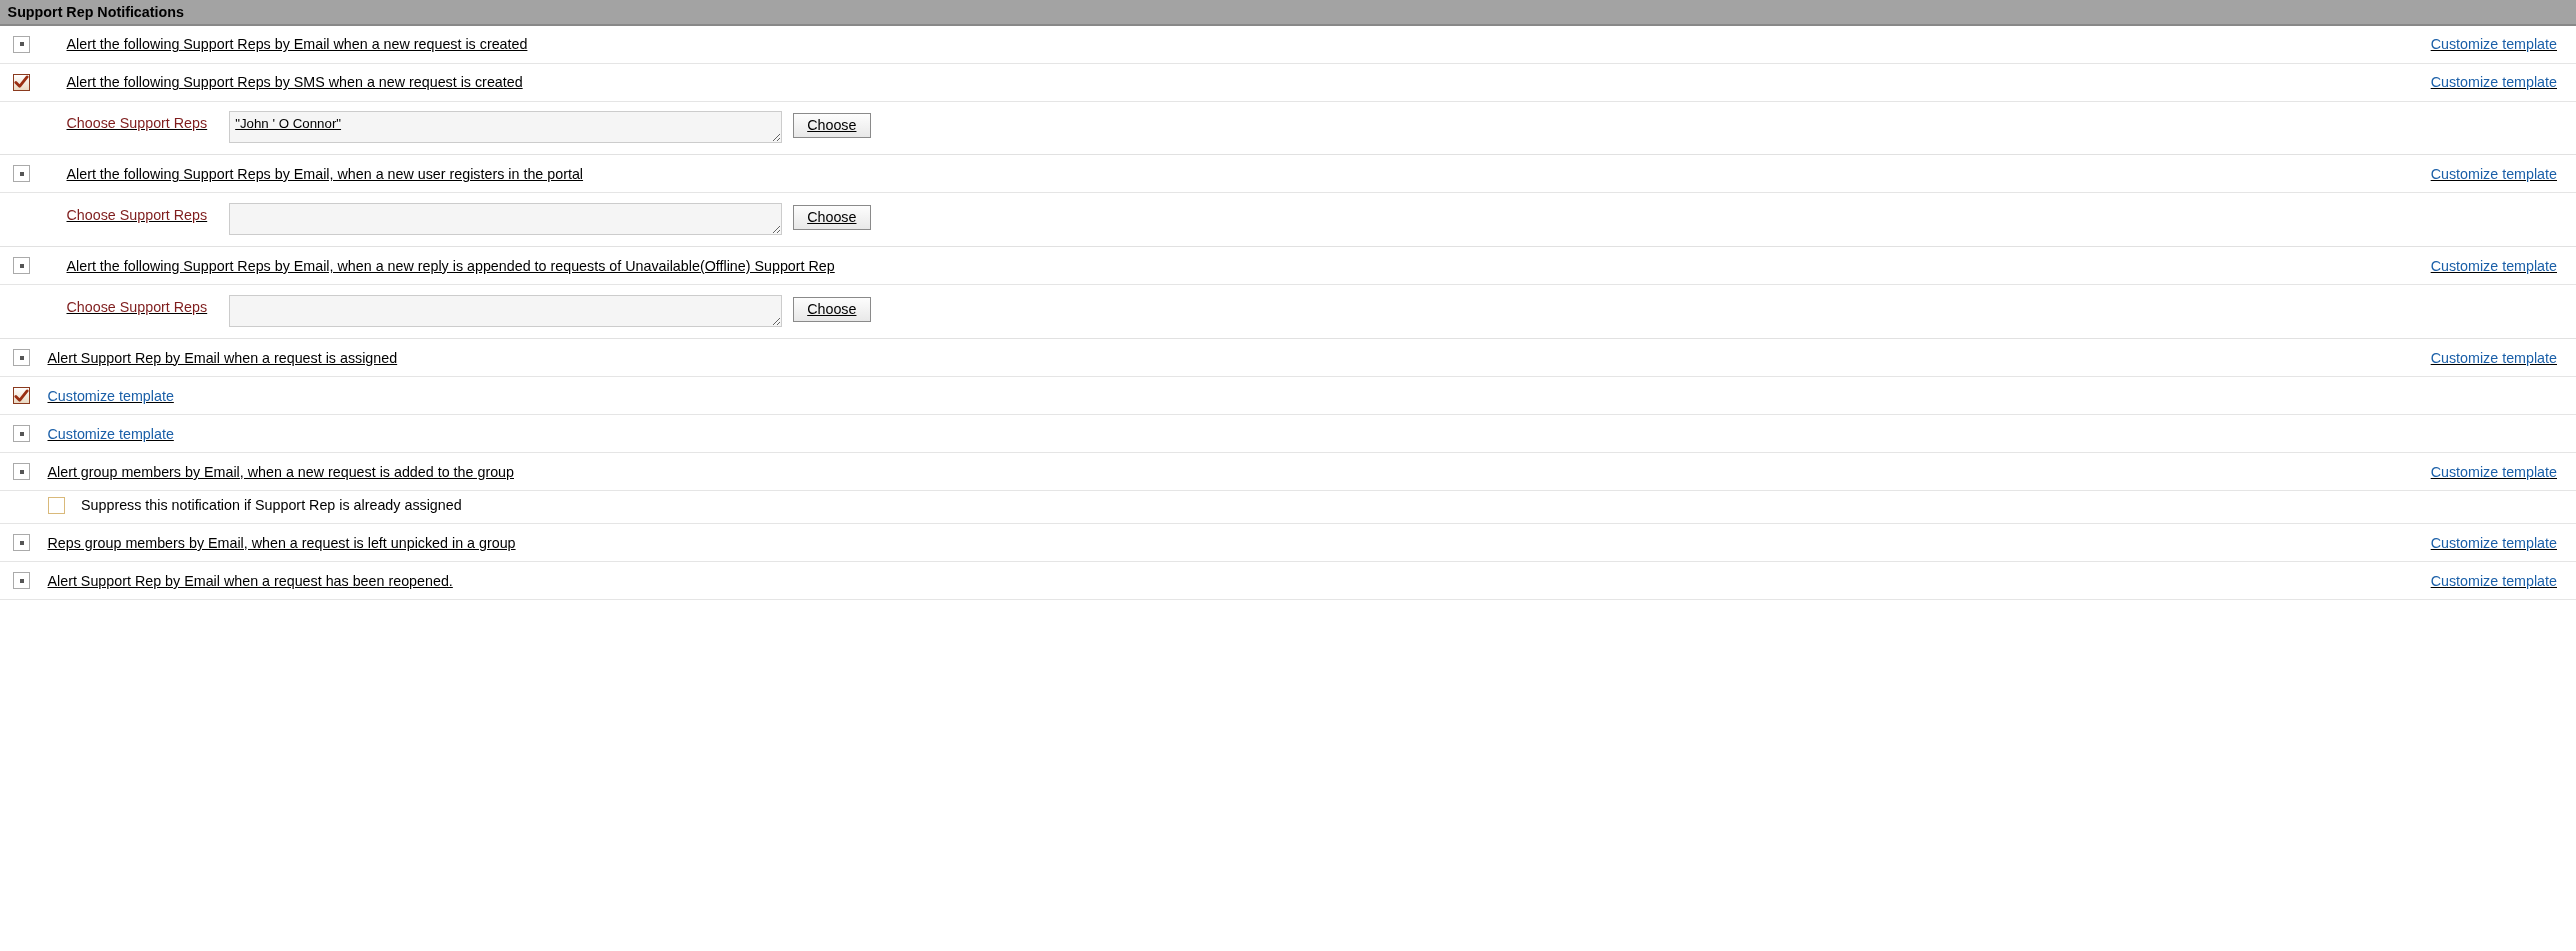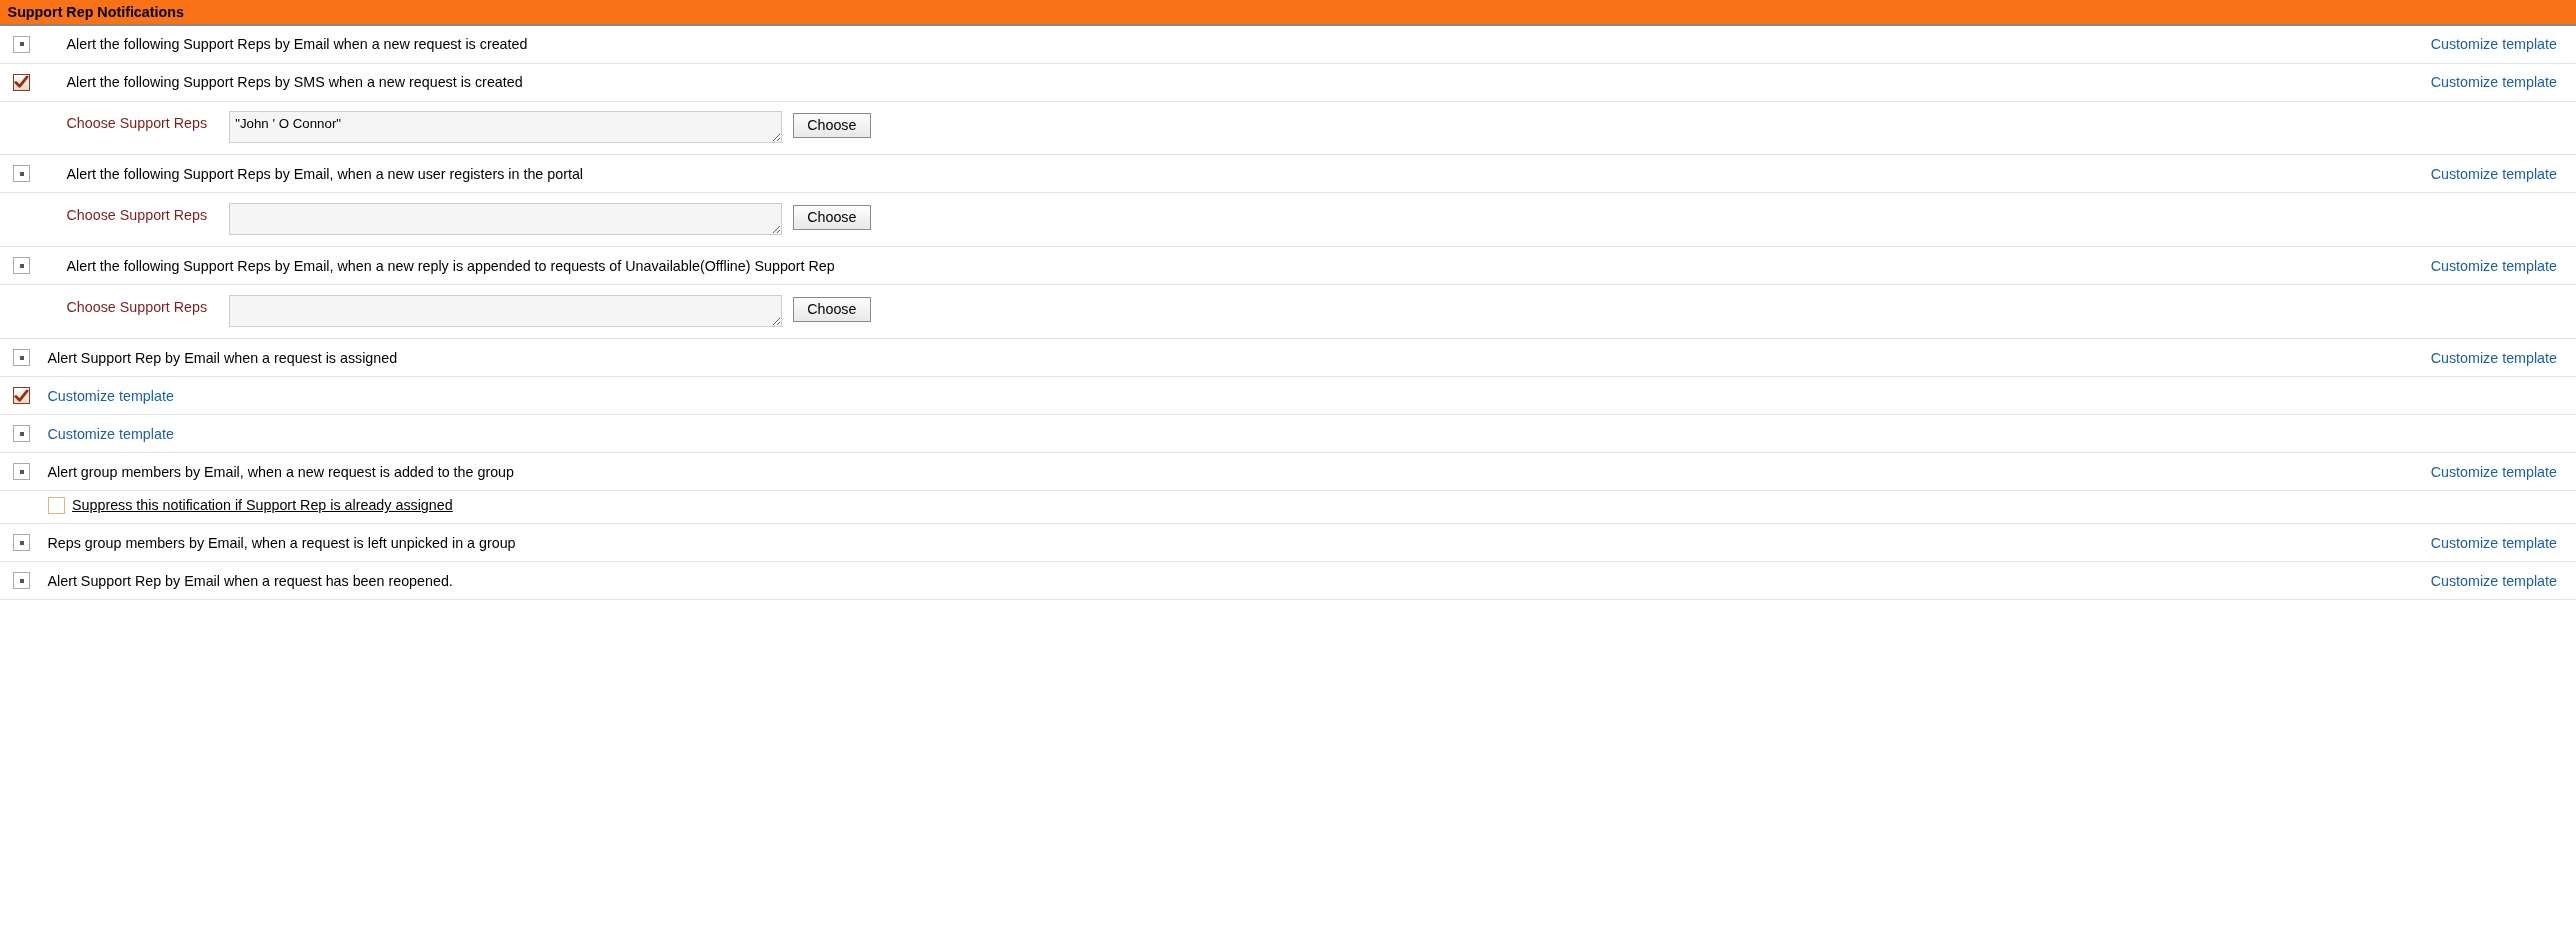--- a/index.html
+++ b/index.html
@@ -7,32 +7,33 @@
     margin: 0;
     font-family: Verdana, Arial, sans-serif;
     font-size: 14.3px;
     background: #fff;
     color: #000;
   }
   .panel {
     width: 100%;
   }
   .panel-header {
-    background: #f97316;
+    background: #a3a3a3;
     padding: 3.8px 7.6px;
     font-weight: bold;
     font-size: 14.3px;
     border-bottom: 2.9px double #888;
   }
   .row {
     display: flex;
     align-items: center;
     padding: 7.6px 9.5px;
     border-bottom: 1px solid #e5e5e5;
     min-height: 38px;
+    text-decoration: underline;
   }
   .row.detail {
     border-bottom: 1px solid #e1e1e1;
     padding: 9.5px 9.5px 11.4px 9.5px;
     align-items: flex-start;
   }
   .col-cb {
     width: 57px;
     flex: 0 0 auto;
     display: flex;
@@ -114,23 +115,22 @@
     border: 1px solid #8a8a8a;
     background: linear-gradient(#fdfdfd, #e8e8e8);
     cursor: pointer;
     margin-top: 1.9px;
   }
 
   .sub-opt {
     display: flex;
     align-items: center;
     padding: 5.7px 9.5px 9.5px 48px;
-    gap: 7px;
+    gap: 16px;
     border-bottom: 1px solid #e5e5e5;
-    text-decoration: underline;
   }
 </style>
 </head>
 <body>
 
 <div class="panel">
   <div class="panel-header">Support Rep Notifications</div>
   <div id="rows-container">
       <div class="row">
         <div class="col-cb">

